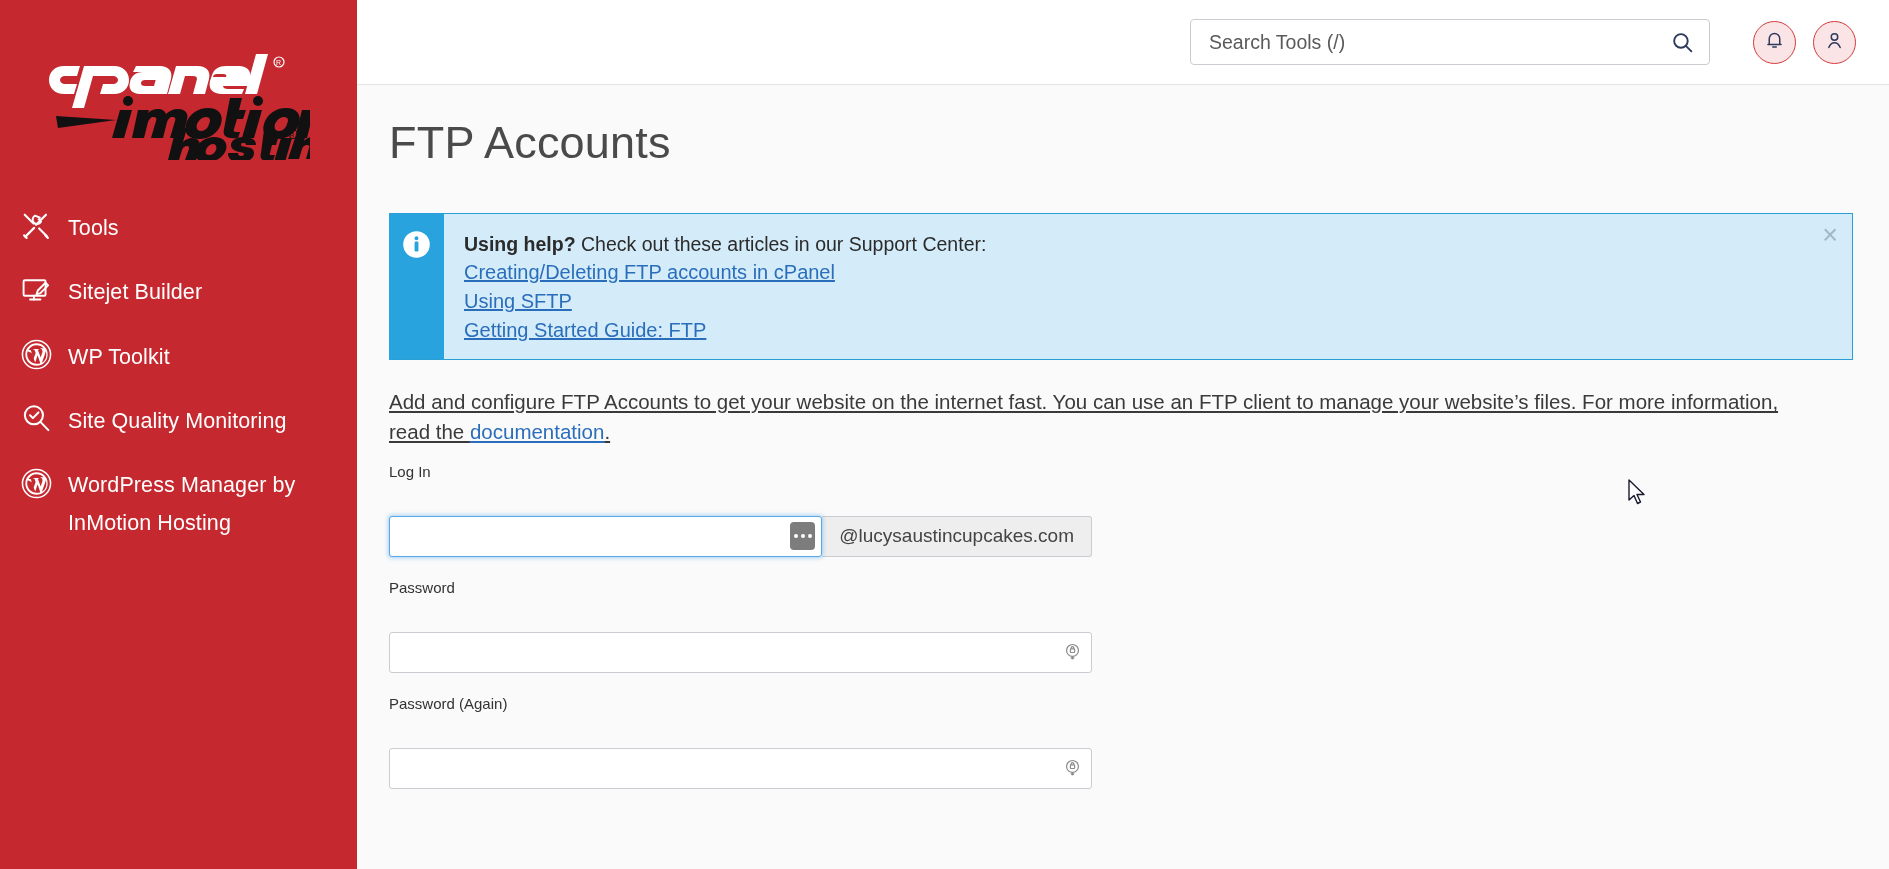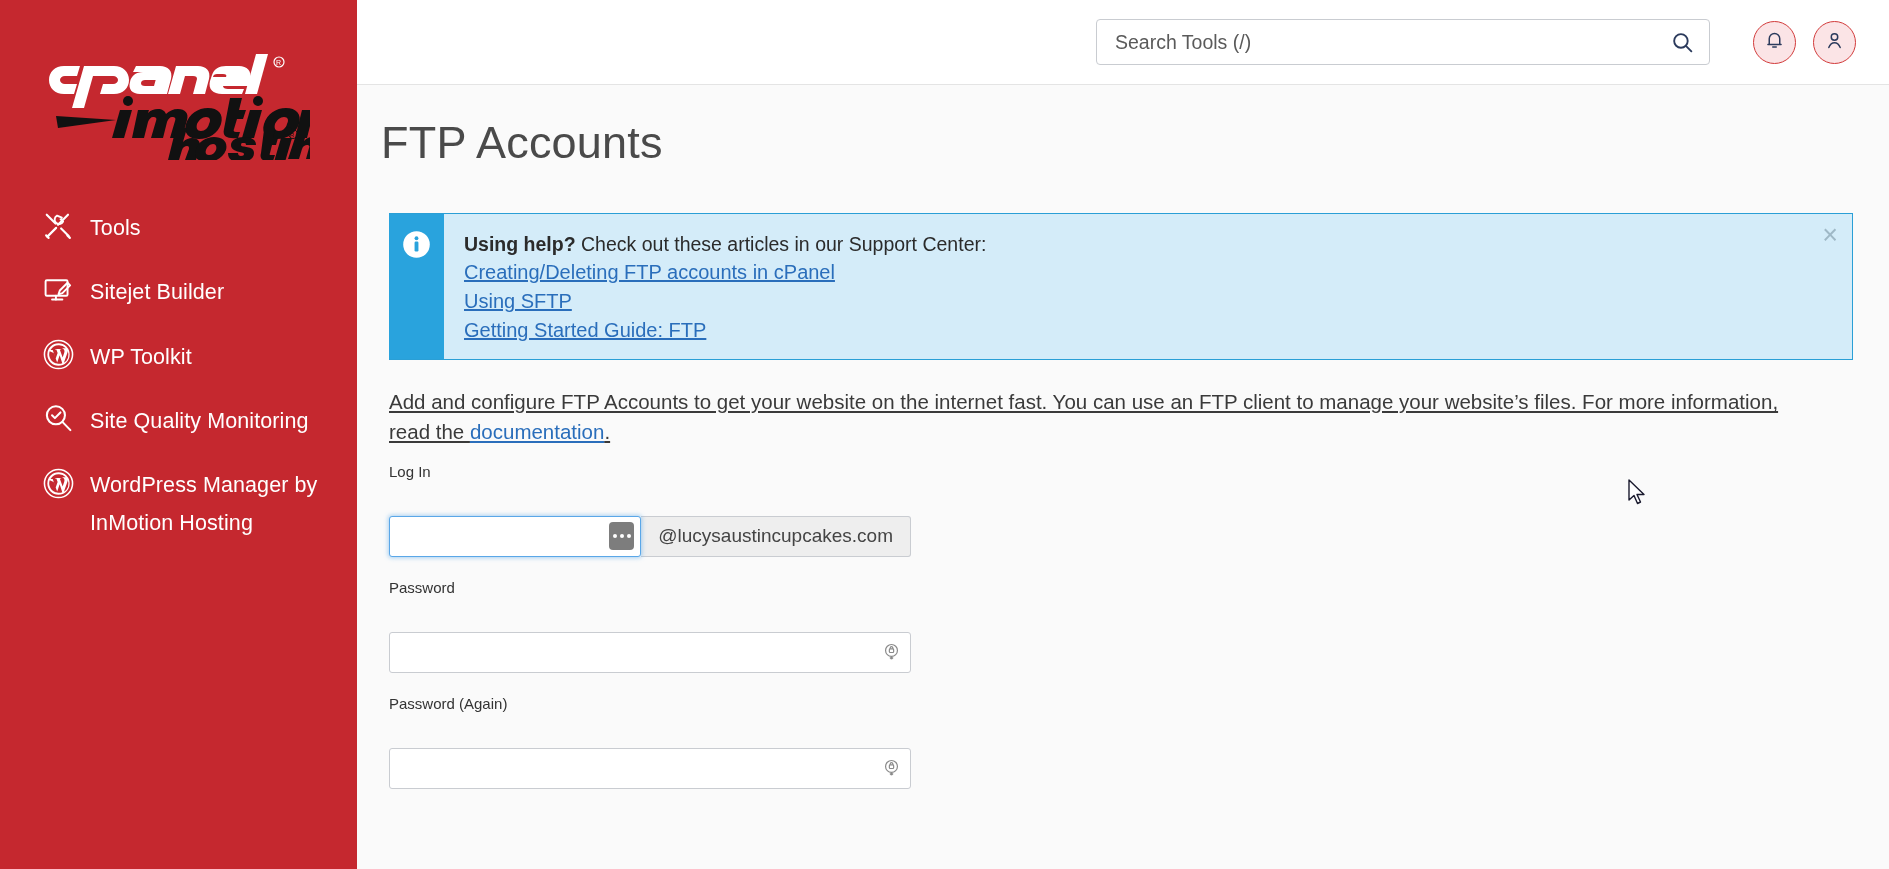--- a/index.html
+++ b/index.html
@@ -21,21 +21,21 @@
   }
   .logo-wrap {
     padding: 52px 0 0 0;
     display: flex; justify-content: center;
   }
   .logo { width: 262px; height: 108px; display: block; }
 
   .nav { margin-top: 36px; }
   .nav-item {
     display: flex; align-items: flex-start;
-    padding: 13px 20px 13px 40px;
+    padding: 13px 20px 13px 18px;
     cursor: pointer;
     min-height: 56px;
   }
   .nav-icon {
     flex: 0 0 36px; width: 36px; height: 32px;
     display: flex; align-items: center; justify-content: center;
     margin-right: 14px; margin-top: 1px;
   }
   .nav-icon svg { display: block; }
   .nav-label {
@@ -49,21 +49,21 @@
   
   .main { flex: 1 1 auto; height: 869px; position: relative; background: #fafafa; }
 
   .topbar {
     height: 85px; background: #ffffff;
     display: flex; align-items: center; justify-content: flex-end;
     padding-right: 33px;
     border-bottom: 1px solid #e4e4e4;
   }
   .search-box {
-    width: 614px; height: 46px;
+    width: 520px; height: 46px;
     border: 1px solid #c9ccd1; border-radius: 4px;
     background: #fff;
     display: flex; align-items: center;
     padding: 0 14px 0 18px;
     margin-right: 26px;
     margin-left: 32px;
   }
   .search-input {
     flex: 1 1 auto; border: none; outline: none;
     font-size: 19.5px; color: #4a4a4a;
@@ -77,21 +77,21 @@
     width: 43px; height: 43px; border-radius: 50%;
     background: #fbe4e6; border: 1.5px solid #d23b3b;
     display: flex; align-items: center; justify-content: center;
     cursor: pointer; margin-left: 17px;
   }
 
   
   .content { padding: 0 0 0 0; height: 784px; overflow: hidden; position: relative; }
   .page-title {
     font-size: 45px; font-weight: 300; color: #4a4a4a;
-    padding: 32px 0 0 24px;
+    padding: 32px 0 0 32px;
     letter-spacing: .2px;
     font-family: "Liberation Sans", sans-serif;
   }
 
   .alert {
     margin: 44px 36px 0 32px;
     background: #d4ecf9;
     border: 1px solid #2a9fd6;
     border-left: none;
     display: flex; position: relative;
@@ -127,21 +127,21 @@
   .section-title {
     margin: 47px 0 0 32px;
     font-size: 36px; font-weight: 300; color: #4a4a4a;
     letter-spacing: .2px;
   }
 
   .form { margin: 9px 0 0 32px; }
   .field-label {
     font-size: 15px; color: #333; margin-bottom: 6px; display: block;
   }
-  .field-row { display: flex; margin-bottom: 22px; width: 522px; margin-top: 36px; }
+  .field-row { display: flex; margin-bottom: 22px; width: 703px; margin-top: 36px; }
 
   .input-wrap { position: relative; flex: 1 1 auto; }
   .text-input {
     width: 100%; height: 41px;
     border: 1px solid #c9ccd1; border-radius: 3px;
     background: #fff; outline: none;
     padding: 0 42px 0 10px;
     font-size: 18px; color: #333;
     font-family: "Liberation Sans", sans-serif;
   }

